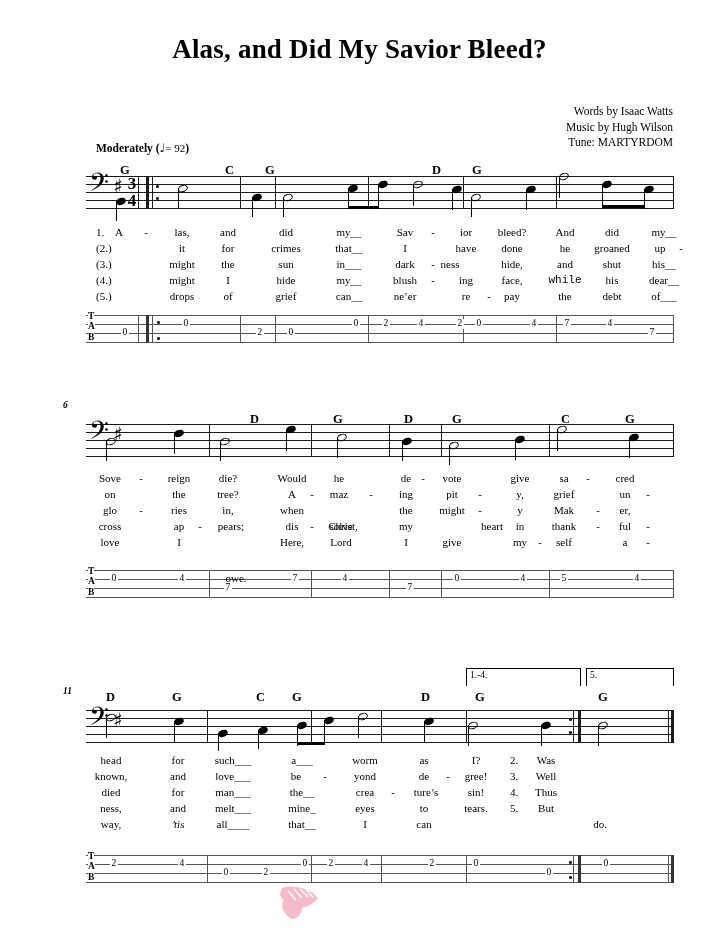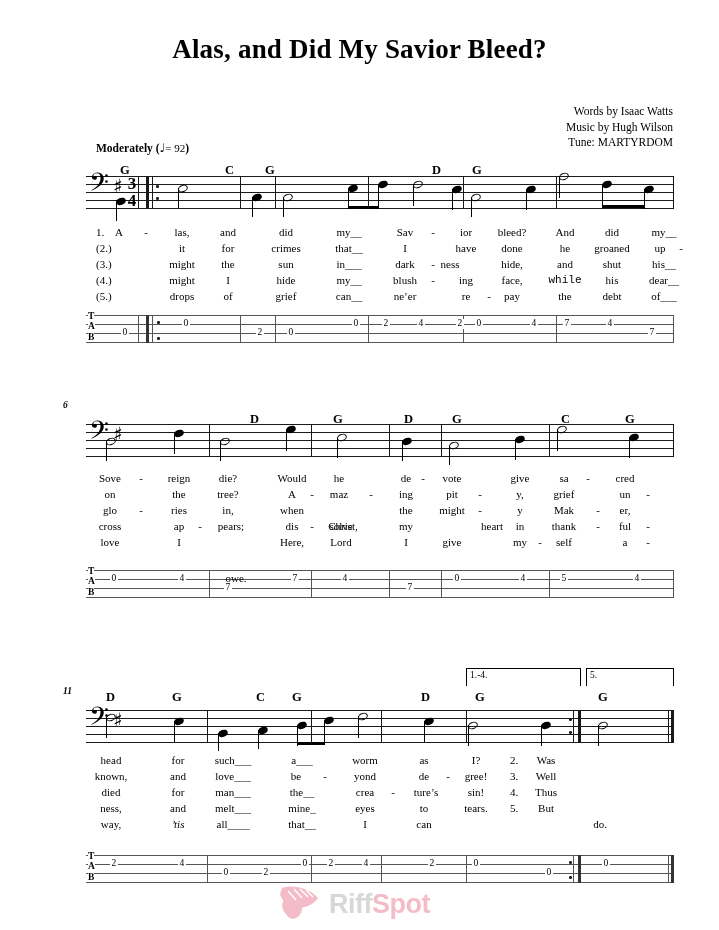--- a/index.html
+++ b/index.html
@@ -629,16 +629,15 @@
     <svg width="48" height="42" viewBox="0 0 48 42">
       <path d="M6 4 C16 0 34 4 42 14 C38 20 30 24 22 24 C14 24 6 18 4 10 Z" fill="#f4bcc8"></path>
       <path d="M10 30 C6 26 5 20 8 16 C12 12 20 13 24 18 C28 23 26 31 20 34 C16 36 12 34 10 30 Z" fill="#f4bcc8"></path>
       <g stroke="#ffffff" stroke-width="1.4">
         <line x1="12" y1="7" x2="20" y2="16"></line>
         <line x1="18" y1="5" x2="26" y2="14"></line>
         <line x1="24" y1="5" x2="32" y2="13"></line>
         <line x1="30" y1="6" x2="37" y2="13"></line>
       </g>
     </svg>
-    <div class="wm-text"><span class="wm-riff">Riff</span><span class="wm-spot">Spot</span></div>
   </div>
 
 </div>
 
 </body></html>

